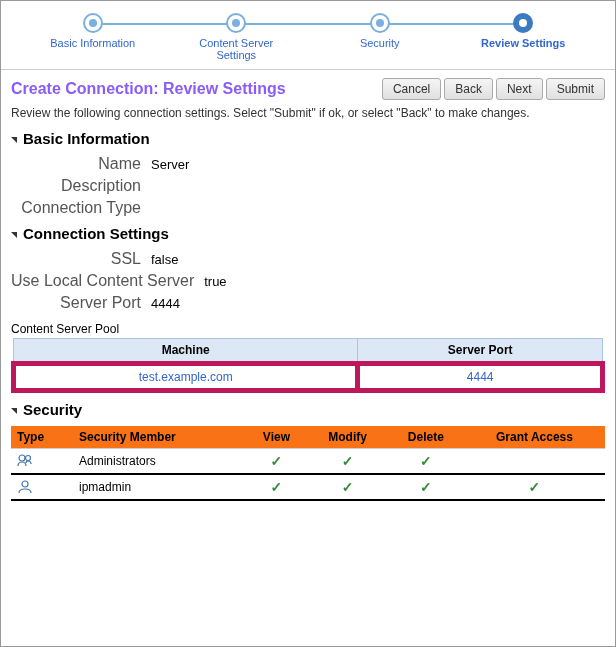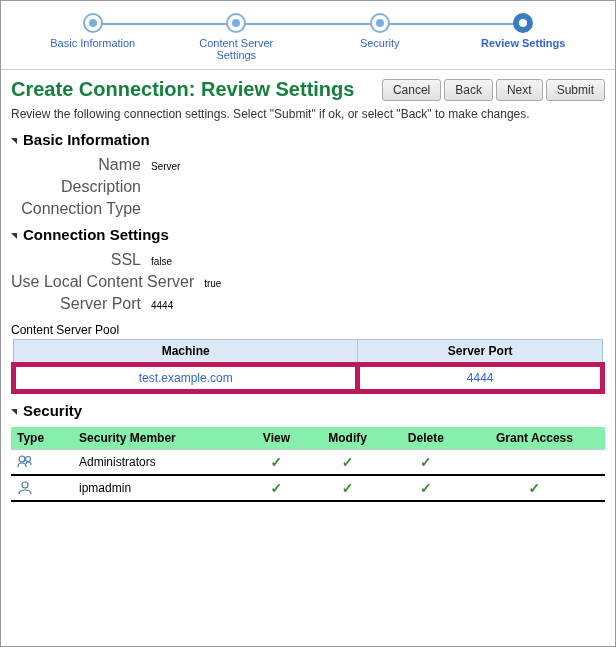--- a/index.html
+++ b/index.html
@@ -80,23 +80,23 @@
 
     
     .page-header {
       padding: 6px 10px 4px;
       display: flex;
       align-items: center;
       justify-content: space-between;
       border-bottom: none;
     }
     .page-title {
-      font-size: 20px;
-      font-weight: bold;
-      color: #15803d;
+      font-size: 16px;
+      font-weight: bold;
+      color: #8b5cf6;
     }
     .header-buttons {
       display: flex;
       gap: 3px;
     }
     .btn {
       padding: 3px 10px;
       font-size: 12px;
       border: 1px solid #aaa;
       background: linear-gradient(to bottom, #f5f5f5, #e0e0e0);
@@ -150,21 +150,21 @@
     .info-label {
       text-align: right;
       color: #555;
       font-size: 16px;
       min-width: 140px;
       padding-right: 10px;
       font-weight: normal;
     }
     .info-value {
       color: #000;
-      font-size: 10px;
+      font-size: 13px;
     }
 
     
     .data-table-wrap {
       padding: 4px 10px;
     }
     .data-table-label {
       font-weight: normal;
       font-size: 12px;
       padding: 2px 0 2px 0;
@@ -193,21 +193,21 @@
     
     .security-table-wrap {
       padding: 4px 10px;
     }
     .security-table {
       width: 100%;
       border-collapse: collapse;
       font-size: 12px;
     }
     .security-table th {
-      background: #86efac;
+      background: #f97316;
       border-bottom: 1px solid #ccc;
       padding: 4px 6px;
       font-weight: bold;
       color: #000;
       text-align: center;
     }
     .security-table th.left {
       text-align: left;
     }
     .security-table td {

